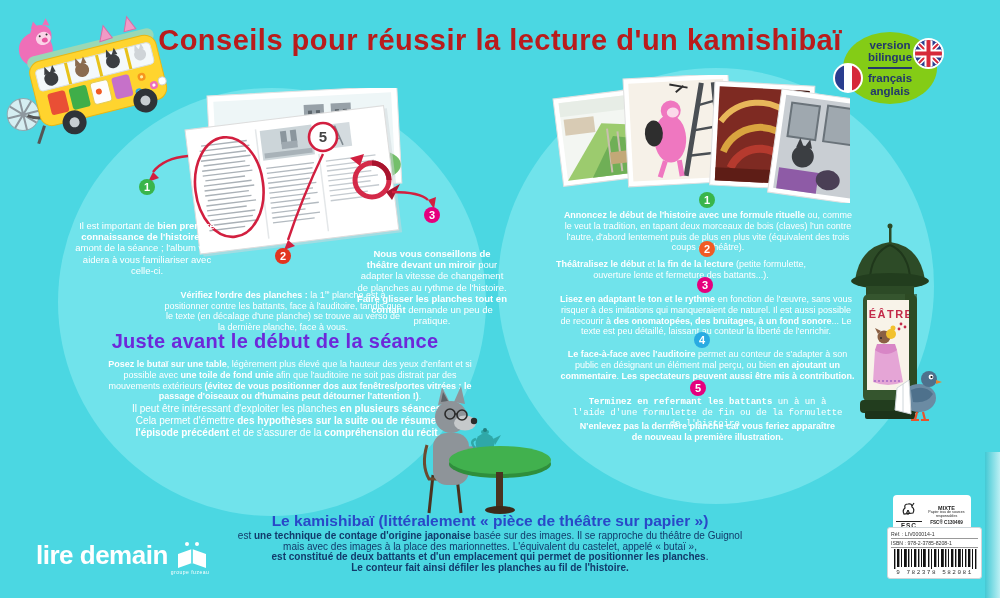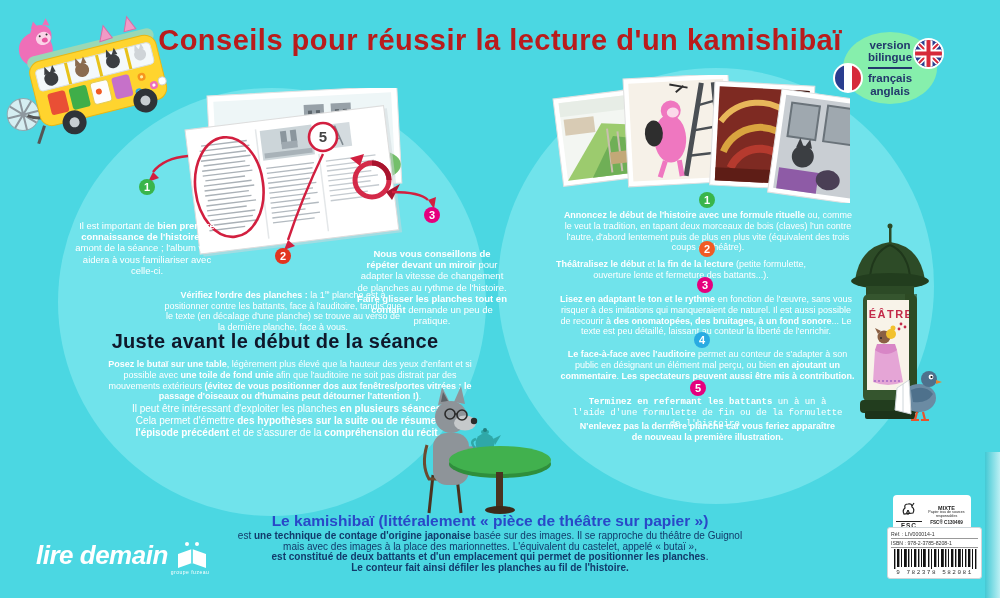--- a/index.html
+++ b/index.html
@@ -8,43 +8,43 @@
     background:#4BD7E2;font-family:"Liberation Sans",sans-serif;
   }
   .abs{position:absolute;}
   .bgcircle{position:absolute;border-radius:50%;background:#70E3EB;}
   .title{
     position:absolute;left:0;top:24px;width:1000px;text-align:center;
     color:#b91c1c;font-weight:bold;font-size:29px;letter-spacing:.5px;
   }
   
   .badge{position:absolute;left:843px;top:32px;width:94px;height:72px;border-radius:50%;
-    background:#86efac;display:flex;flex-direction:column;align-items:center;justify-content:center;
+    background:#84cc16;display:flex;flex-direction:column;align-items:center;justify-content:center;
     color:#22386B;font-weight:bold;font-size:11.5px;line-height:1.1;}
   .badge .rule{width:44px;height:2px;background:#22386B;margin:3px 0;}
   .flag{position:absolute;border-radius:50%;border:2px solid #fff;overflow:hidden;}
   .flag-fr{left:833px;top:63px;width:26px;height:26px;
     background:linear-gradient(90deg,#2A3D8F 0 34%,#fff 34% 66%,#D6293A 66% 100%);}
   .flag-uk{left:913px;top:38px;width:27px;height:27px;background:#2A3D8F;}
   
   .tip-num{position:absolute;width:16px;height:16px;border-radius:50%;color:#fff;
     font-weight:bold;font-size:11px;display:flex;align-items:center;justify-content:center;}
   .tip-text{position:absolute;color:#fff;text-align:center;line-height:1.2;}
   .lt{font-size:9.5px;line-height:1.18;margin-top:22px;}
   .rt{font-size:9px;}
-  .section-heading{position:absolute;color:#0f172a;font-weight:bold;font-size:20px;
+  .section-heading{position:absolute;color:#6d28d9;font-weight:bold;font-size:20px;
     text-align:center;letter-spacing:.3px;}
   
   .footer-heading{position:absolute;left:90px;top:512px;width:800px;text-align:center;
     color:#2948C8;font-weight:bold;font-size:15.5px;}
   .footer-body{position:absolute;left:150px;top:531px;width:680px;text-align:center;
     color:#123A6B;font-size:10px;line-height:1.06;}
   
   .logo{position:absolute;left:36px;top:540px;color:#fff;}
-  .logo .word{font-style:italic;font-weight:bold;font-size:26px;letter-spacing:-.5px;}
+  .logo .word{font-weight:bold;font-size:26px;letter-spacing:-.5px;}
   .logo .sub{font-size:5px;text-align:right;margin-top:-2px;letter-spacing:.5px;}
   
   .fsc{position:absolute;left:893px;top:495px;width:78px;height:40px;background:#fff;
     border-radius:4px;display:flex;align-items:center;padding:2px 3px;box-sizing:border-box;gap:3px;}
   .fsc .left{width:26px;text-align:center;color:#222;}
   .fsc .left .fsctxt{font-size:6.5px;font-weight:bold;letter-spacing:1px;border-top:1px solid #222;}
   .fsc .right{flex:1;color:#222;text-align:center;}
   .fsc .mixte{font-size:5.5px;font-weight:bold;}
   .fsc .desc{font-size:3.6px;line-height:1.1;}
   .fsc .code{font-size:4.6px;font-weight:bold;margin-top:1px;}
@@ -210,21 +210,21 @@
 <div class="tip-text lt" style="left:73px;top:198px;width:148px;">Il est important de <b>bien prendre connaissance de l'histoire</b> en amont de la séance ; l'album vous aidera à vous familiariser avec celle-ci.</div>
 
 <div class="tip-num" style="left: 275px; top: 248px; background-color: rgb(226, 53, 31);">
     <span>2</span>
   </div>
 <div class="tip-text lt" style="left:163px;top:267px;width:240px;font-size:9px;"><b>Vérifiez l'ordre des planches :</b> la 1<sup>re</sup> planche est à positionner contre les battants, face à l'auditoire, tandis que le texte (en décalage d'une planche) se trouve au verso de la dernière planche, face à vous.</div>
 
 <div class="tip-num" style="left: 424px; top: 207px; background-color: rgb(229, 0, 126);">
     <span>3</span>
   </div>
-<div class="tip-text lt" style="left:357px;top:226px;width:150px;"><b>Nous vous conseillons de répéter devant un miroir</b> pour adapter la vitesse de changement de planches au rythme de l'histoire. <b>Faire glisser les planches tout en contant</b> demande un peu de pratique.</div>
+<div class="tip-text lt" style="left:357px;top:226px;width:150px;"><b>Nous vous conseillons de théâtre devant un miroir</b> pour adapter la vitesse de changement de planches au rythme de l'histoire. <b>Faire glisser les planches tout en contant</b> demande un peu de pratique.</div>
 
 <div class="section-heading" style="left:110px;top:330px;width:330px;">Juste avant le début de la séance</div>
 <div class="tip-text" style="left:105px;top:359px;width:370px;font-size:9px;"><b>Posez le butaï sur une table</b>, légèrement plus élevé que la hauteur des yeux d'enfant et si possible avec <b>une toile de fond unie</b> afin que l'auditoire ne soit pas distrait par des mouvements extérieurs <b>(évitez de vous positionner dos aux fenêtres/portes vitrées : le passage d'oiseaux ou d'humains peut détourner l'attention !)</b>.</div>
 <div class="tip-text" style="left:128px;top:403px;width:320px;font-size:10px;">Il peut être intéressant d'exploiter les planches <b>en plusieurs séances</b>. Cela permet d'émettre <b>des hypothèses sur la suite ou de résumer l'épisode précédent</b> et de s'assurer de la <b>compréhension du récit</b>.</div>
 
 <svg class="abs" style="left:545px;top:75px;" width="305" height="128" viewBox="0 0 305 128">
   <g transform="translate(8,24) rotate(-7)">
     <rect width="118" height="88" fill="#fff" stroke="#e0e0e0"></rect>
     <rect x="5" y="5" width="108" height="78" fill="#F3F6F2"></rect>
     <rect x="5" y="5" width="108" height="14" fill="#E7EDE6"></rect>

